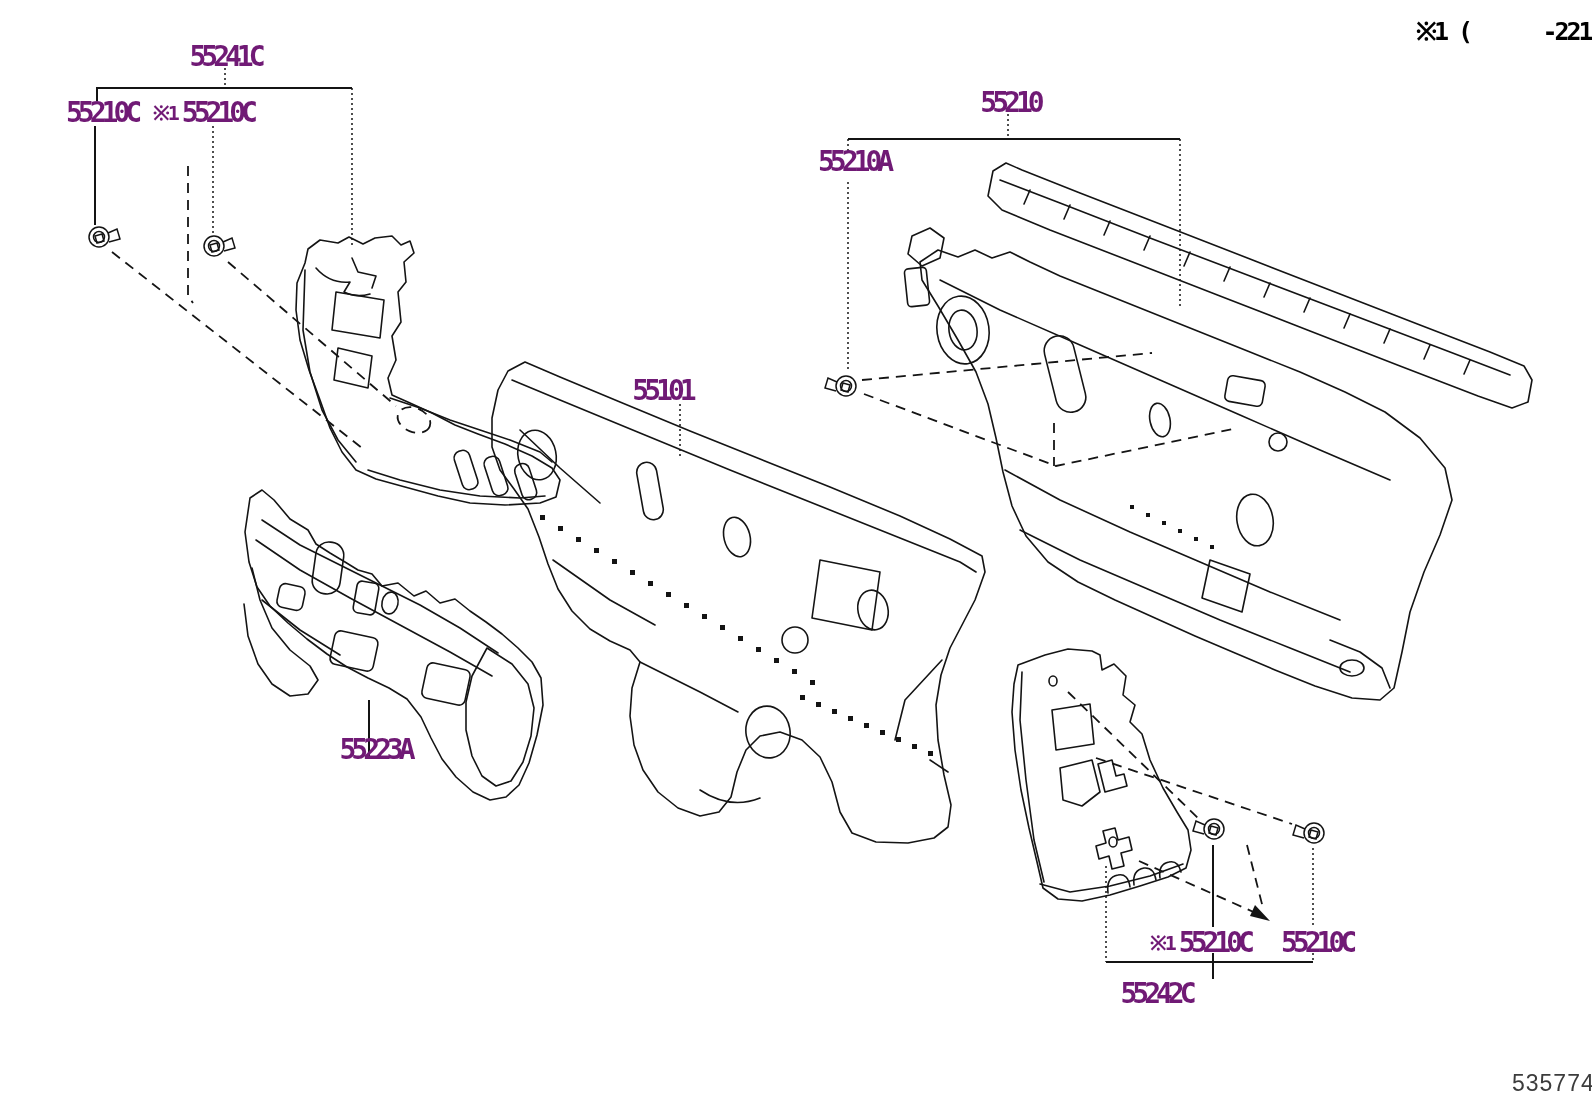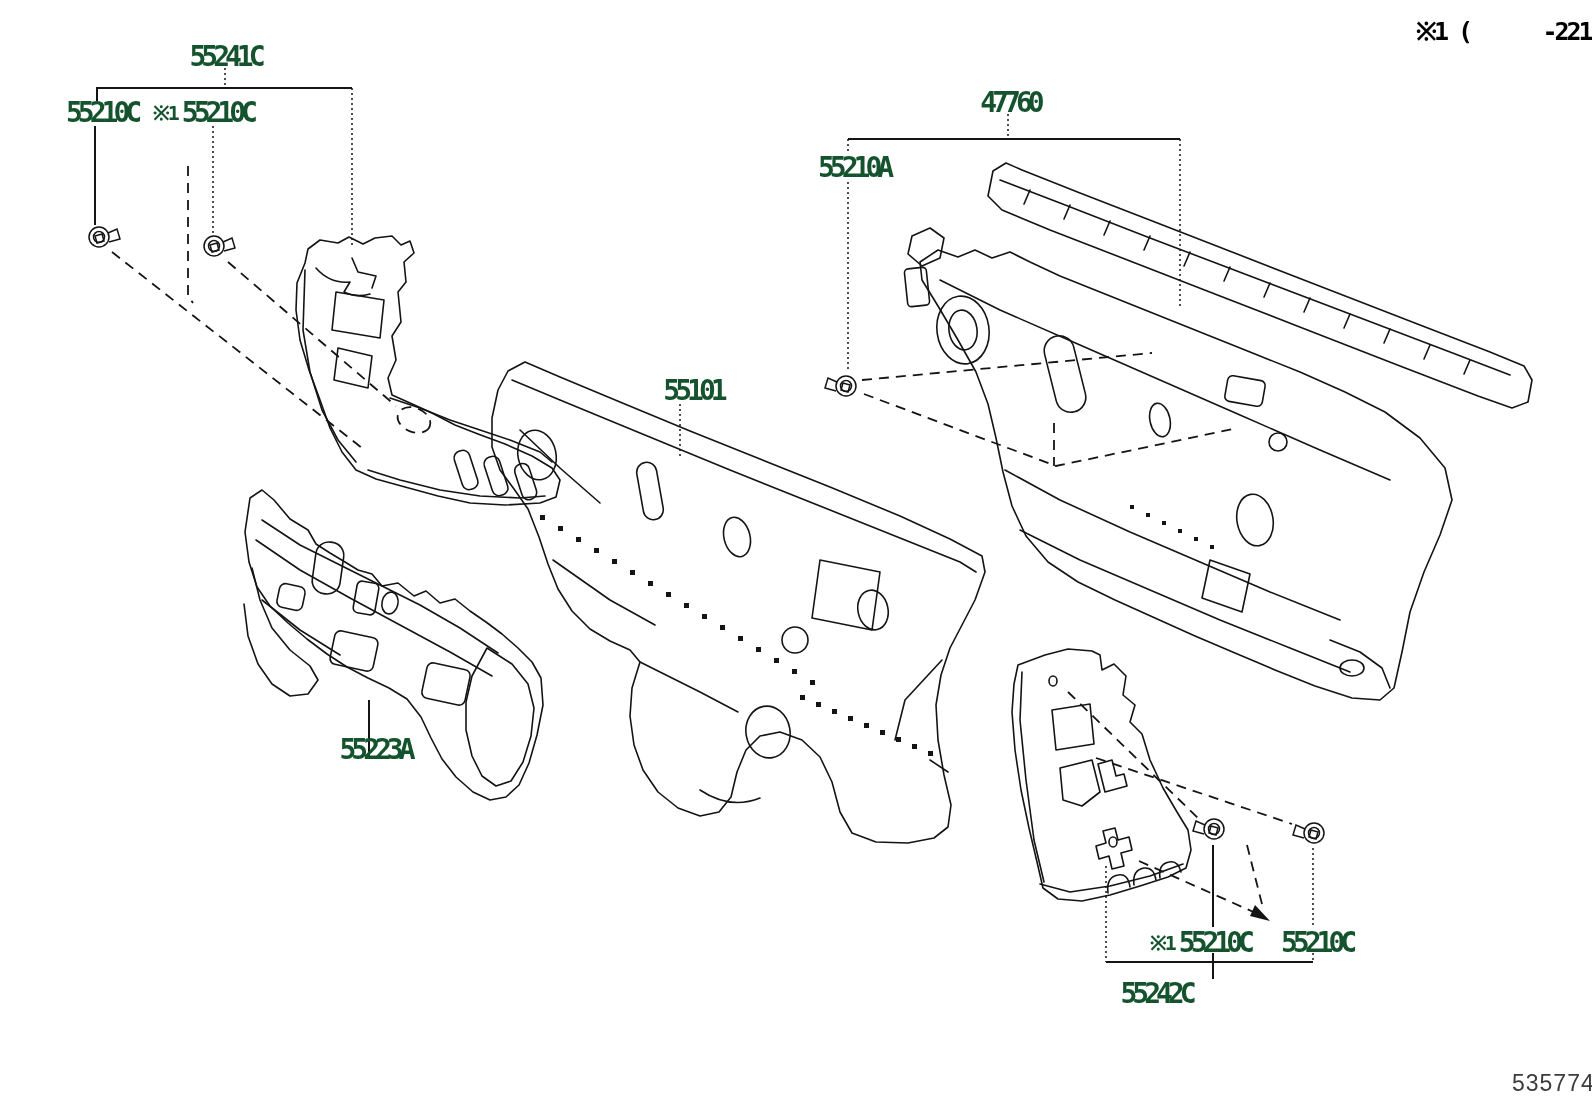--- a/index.html
+++ b/index.html
@@ -6,21 +6,21 @@
   #stage{position:relative;width:1592px;height:1099px;background:#ffffff;}
   svg{position:absolute;left:0;top:0;}
   .ln{stroke:#141414;stroke-width:2;fill:none;}
   .thin{stroke:#141414;stroke-width:1.5;fill:none;}
   .dot{stroke:#141414;stroke-width:1.5;fill:none;stroke-dasharray:2 3;}
   .dash{stroke:#141414;stroke-width:1.8;fill:none;stroke-dasharray:10 7;}
   .part path,.part rect,.part ellipse,.part circle{stroke:#141414;stroke-width:1.6;fill:none;stroke-linejoin:round;stroke-linecap:round;}
   .weld{fill:#141414;stroke:none;}
   .fillk{fill:#141414;stroke:none;}
   .plabel{position:absolute;font-family:"DejaVu Sans Mono",monospace;font-weight:700;
-          font-size:28px;line-height:1;letter-spacing:-5px;color:#14532d;white-space:nowrap;}
+          font-size:28px;line-height:1;letter-spacing:-5px;color:#701a75;white-space:nowrap;}
   .plabel.center{transform:translateX(-50%);}
   .plabel .ref{font-size:20px;letter-spacing:-2px;font-weight:700;margin-right:4px;vertical-align:2px;}
   .plabel .ref:empty{display:none;margin:0;}
   .note{position:absolute;font-family:"DejaVu Sans Mono",monospace;font-weight:700;
         font-size:25px;letter-spacing:-3px;color:#000;white-space:pre;}
   .code{position:absolute;font-family:"Liberation Sans",sans-serif;font-weight:400;
         font-size:23px;letter-spacing:1px;color:#3c3c3c;}
 </style>
 </head>
 <body>
@@ -175,23 +175,23 @@
   <g transform="translate(1314,833)">
         <use href="#clip"></use>
       </g>
 </svg>
 
 <div class="note" style="left:1416px;top:13px">※1 (      -2211)</div>
 
 <div class="plabel center" style="left:225px;top:43px"><span>55241C</span></div>
 <div class="plabel" style="left:66px;top:99px"><span>55210C</span></div>
 <div class="plabel" style="left:153px;top:99px"><span class="ref">※1</span><span>55210C</span></div>
-<div class="plabel center" style="left:1010px;top:89px"><span>47760</span></div>
-<div class="plabel" style="left:818px;top:154px"><span>55210A</span></div>
-<div class="plabel center" style="left:693px;top:377px"><span>55101</span></div>
+<div class="plabel center" style="left:1010px;top:89px"><span>55210</span></div>
+<div class="plabel" style="left:818px;top:148px"><span>55210A</span></div>
+<div class="plabel center" style="left:662px;top:377px"><span>55101</span></div>
 <div class="plabel center" style="left:375px;top:736px"><span>55223A</span></div>
 <div class="plabel" style="left:1150px;top:929px"><span class="ref">※1</span><span>55210C</span></div>
 <div class="plabel" style="left:1281px;top:929px"><span>55210C</span></div>
 <div class="plabel center" style="left:1156px;top:980px"><span>55242C</span></div>
 
 <div class="code" style="left:1512px;top:1070px">535774A</div>
 
 </div>
 
 </body></html>

